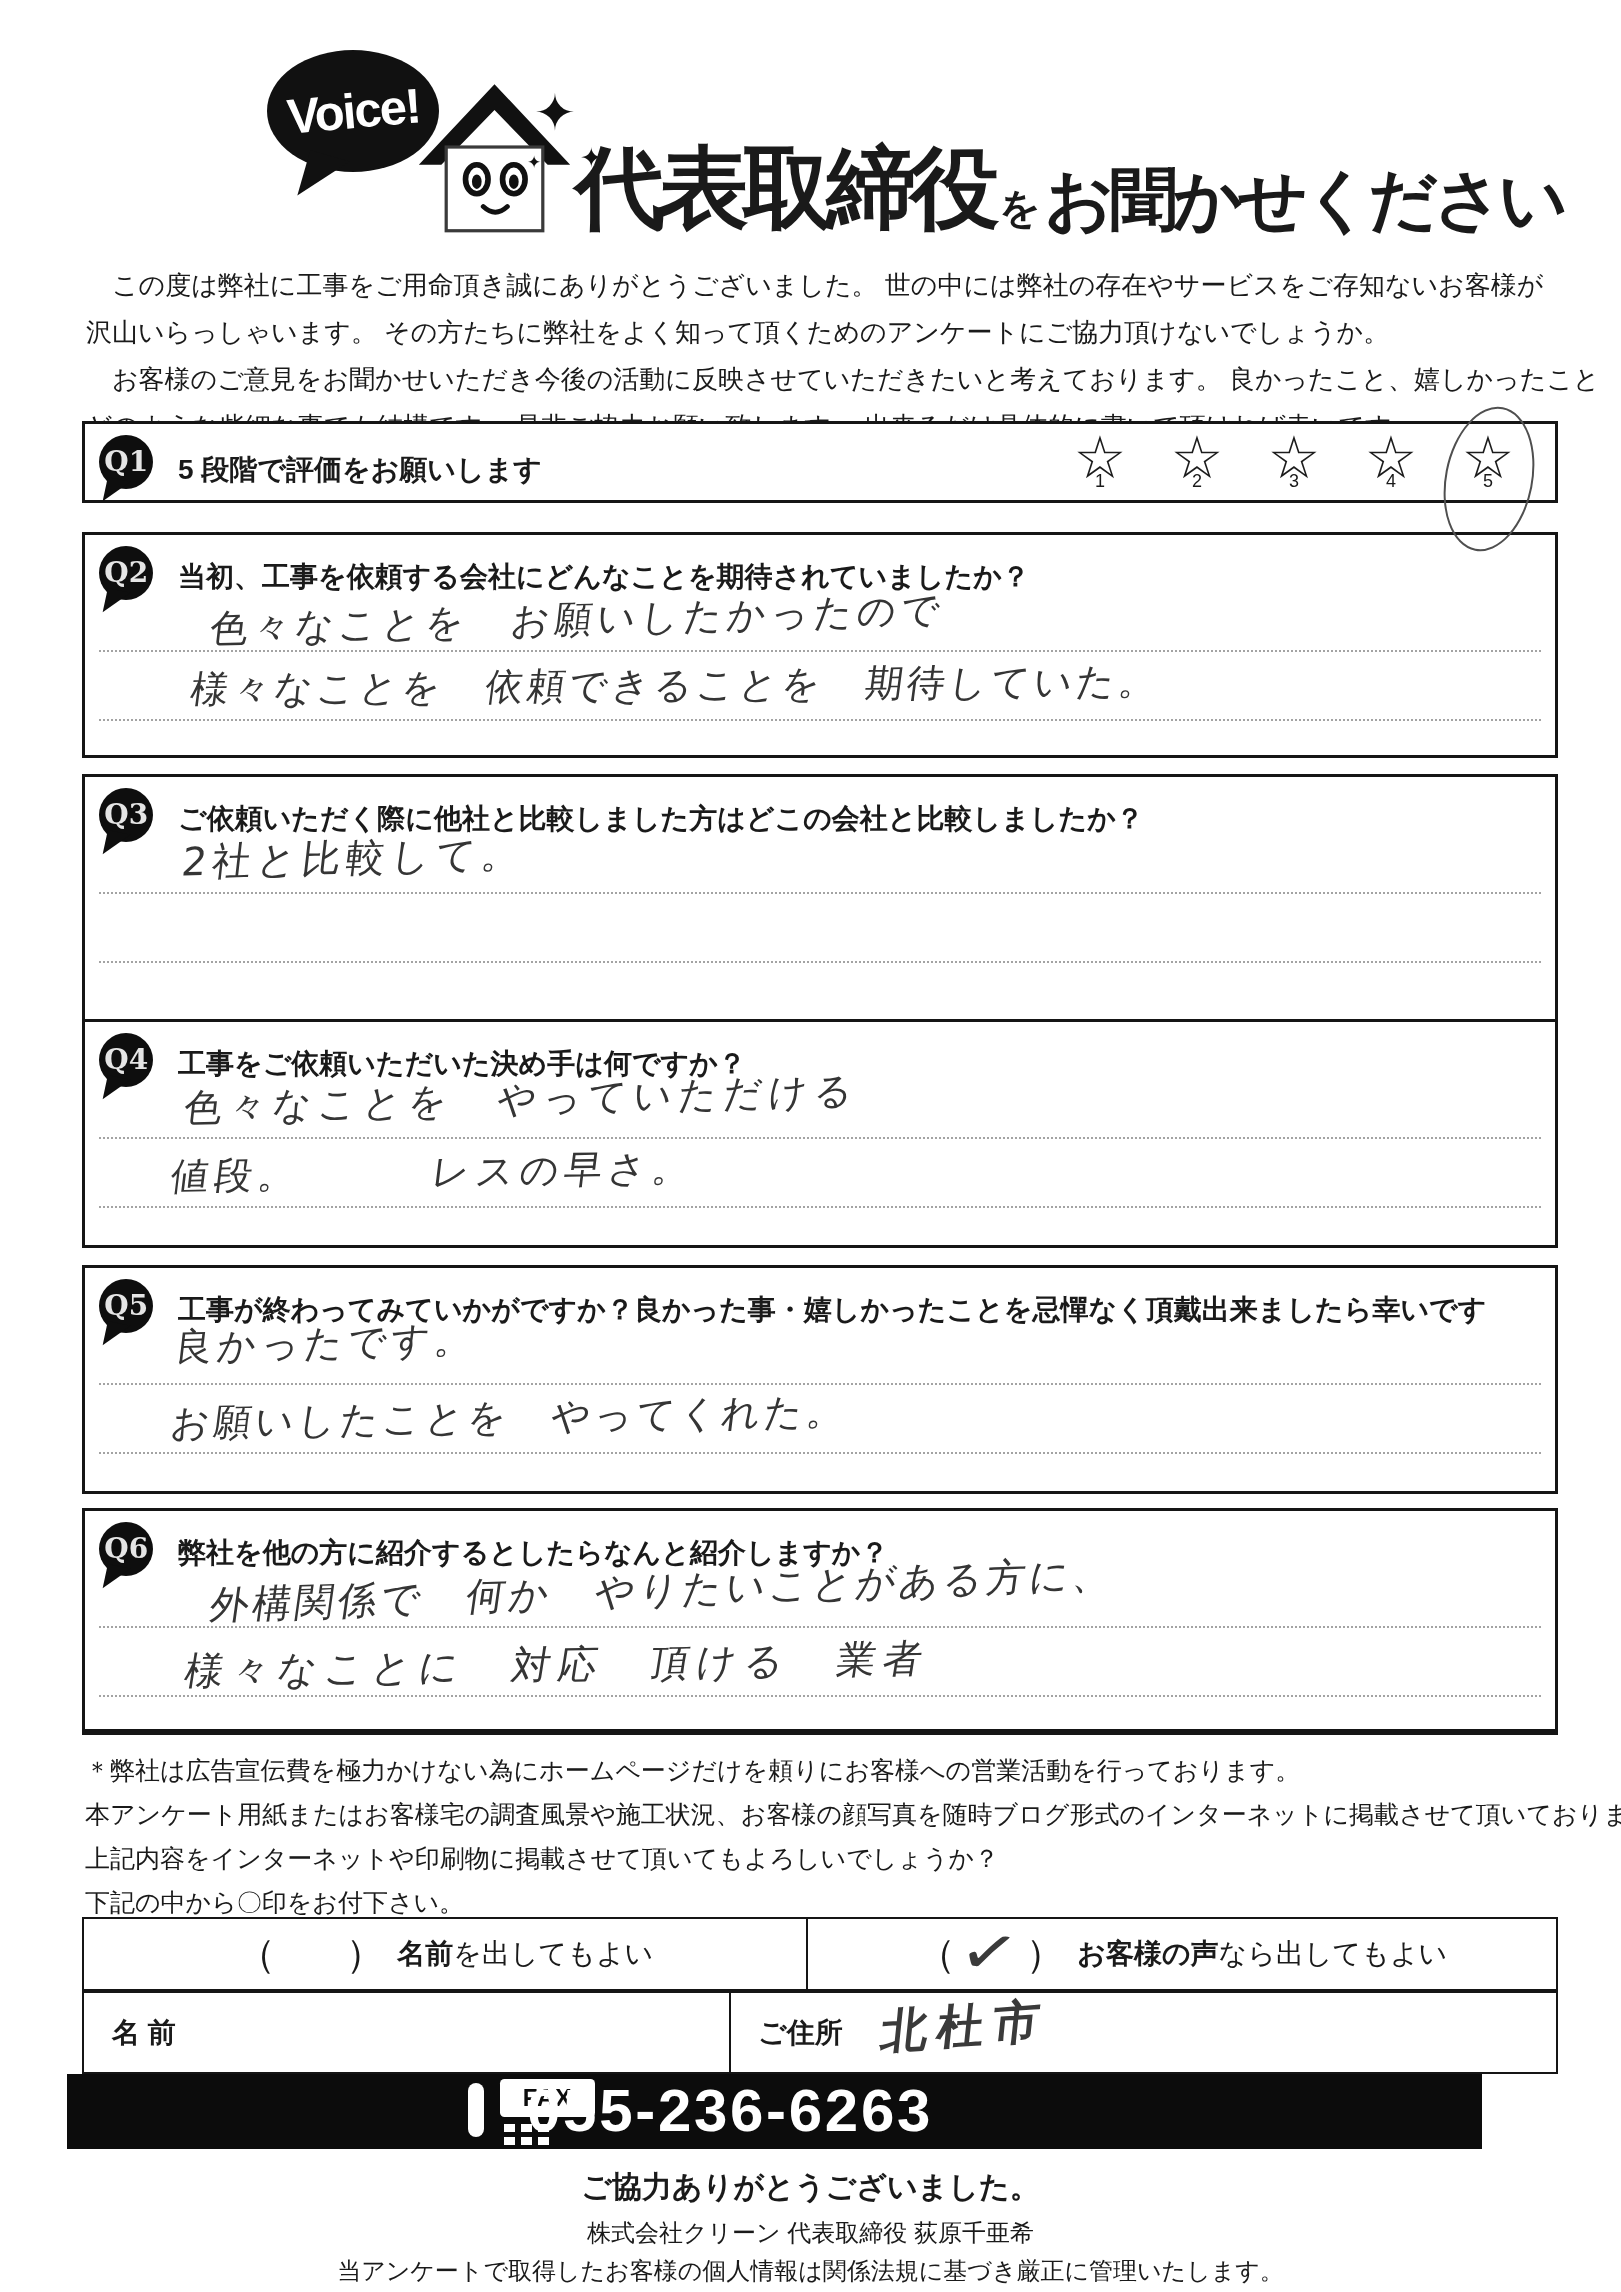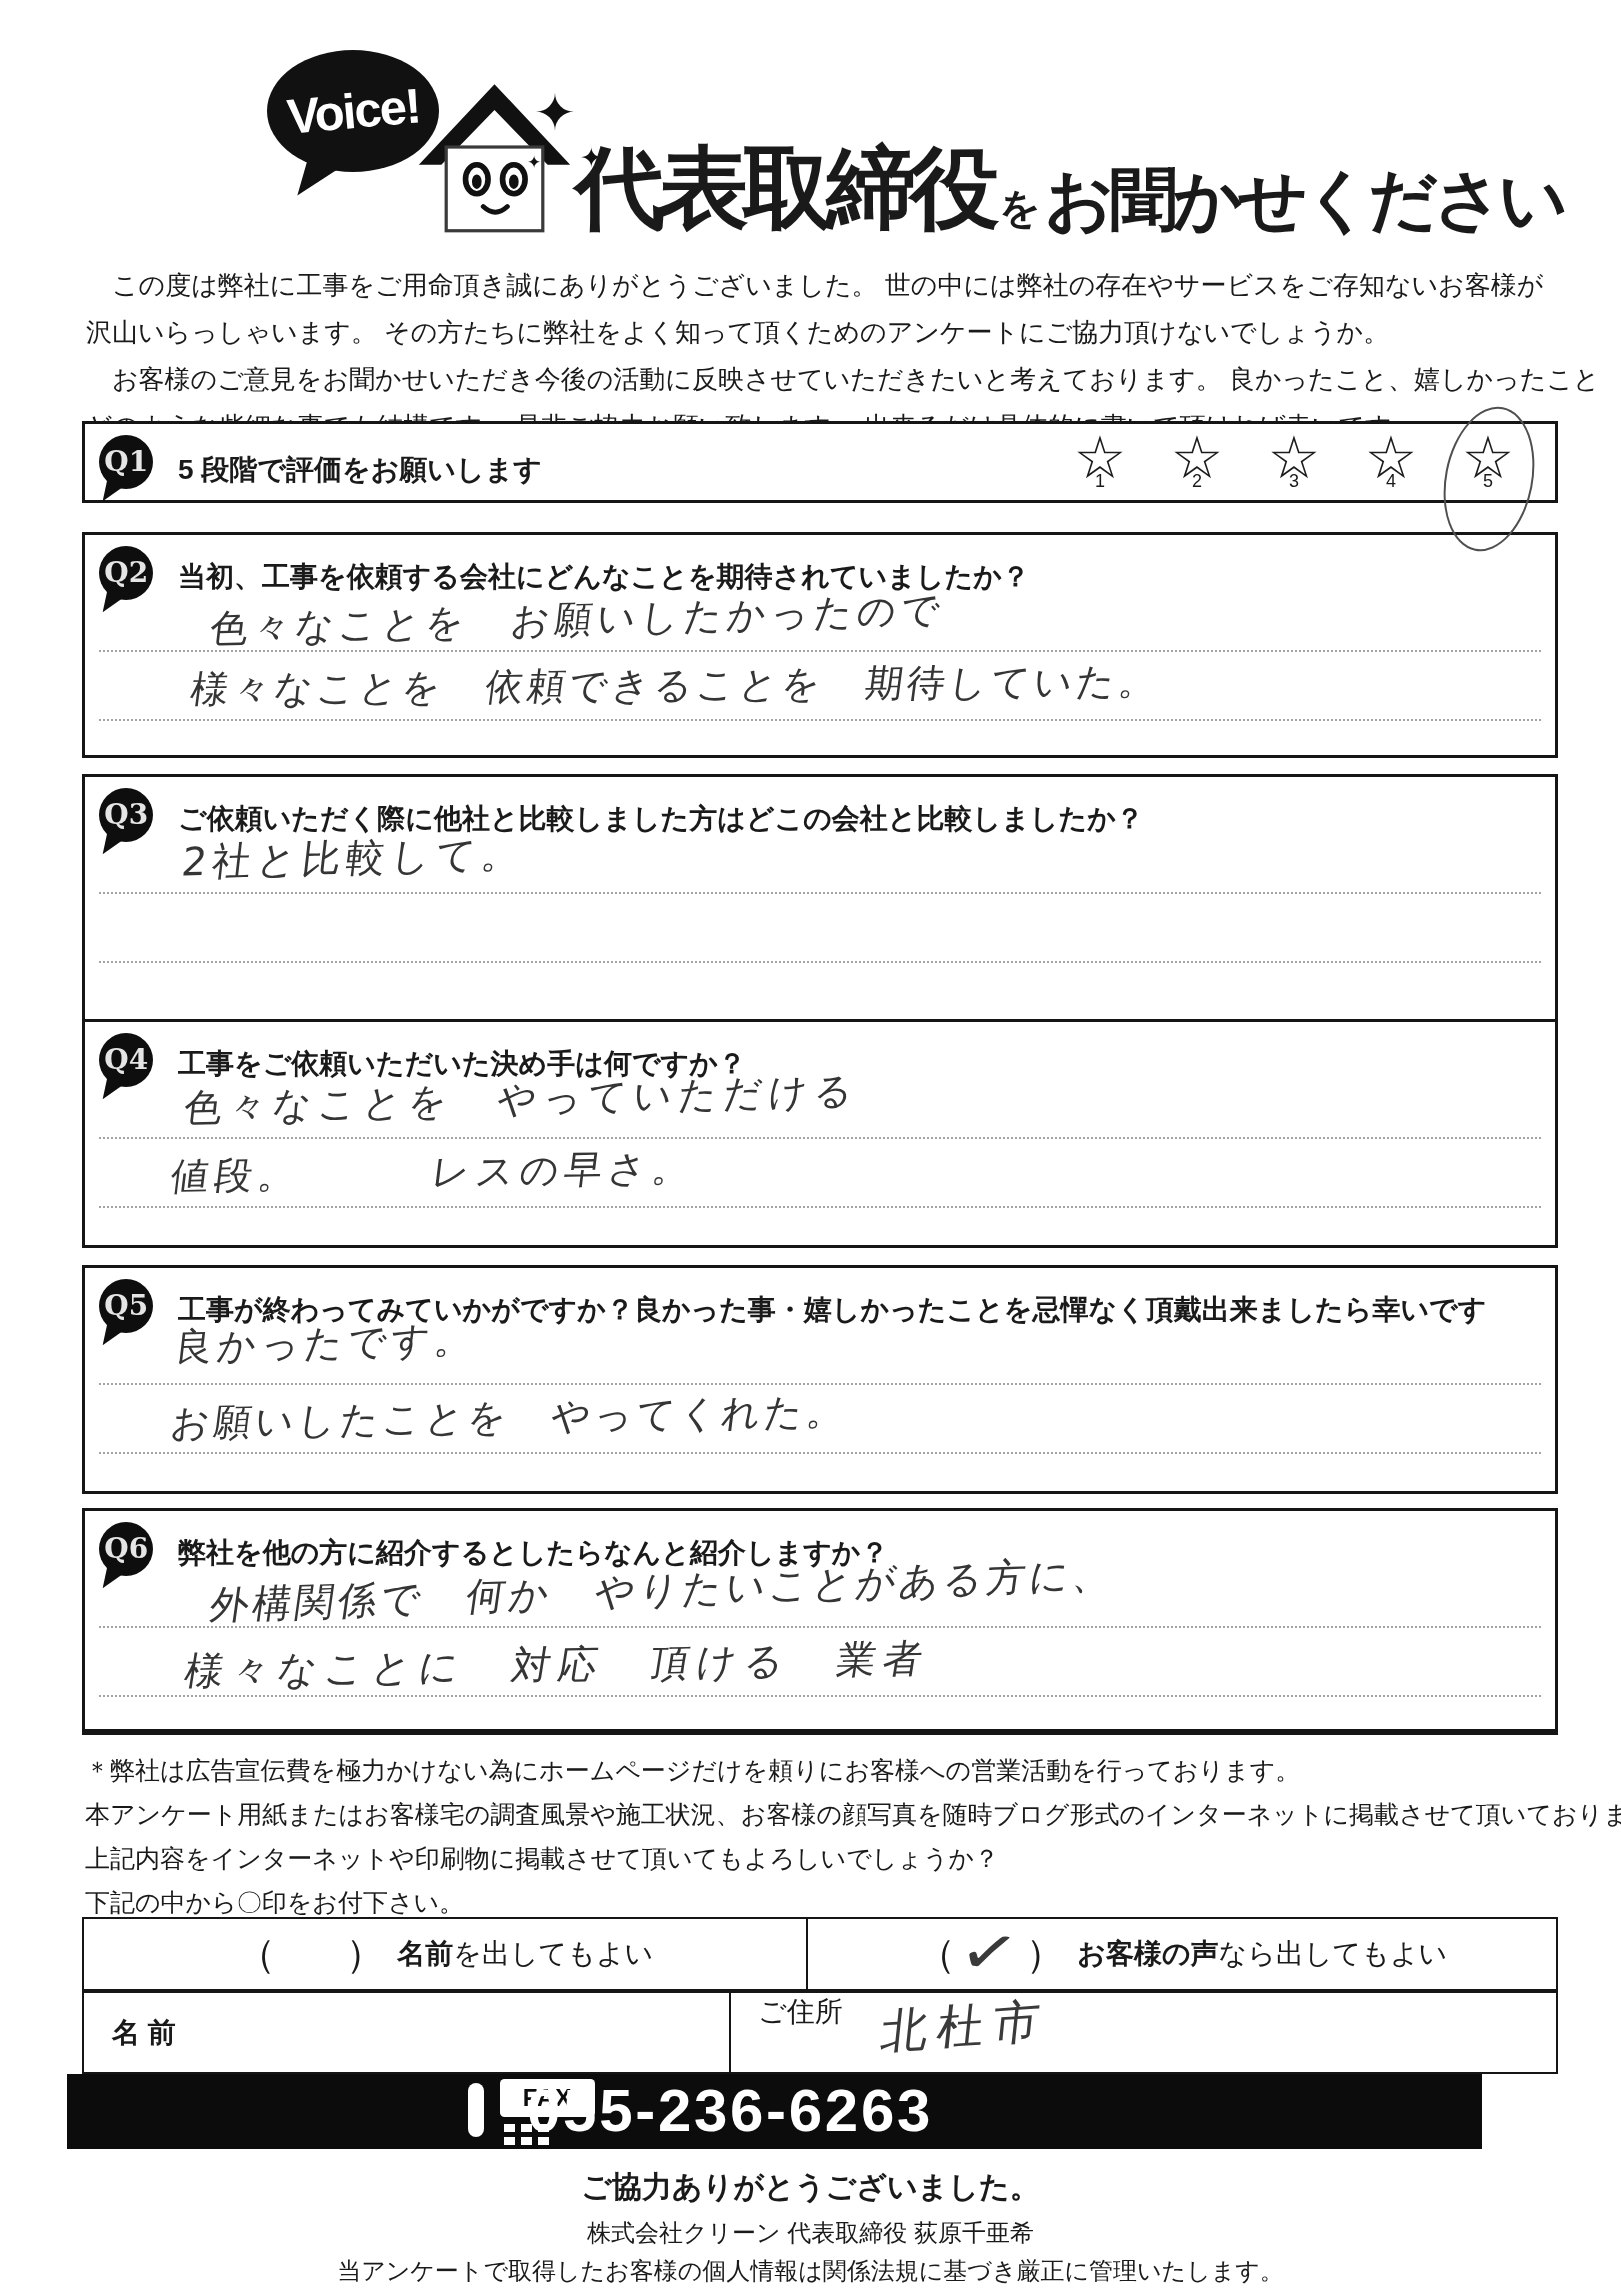--- a/index.html
+++ b/index.html
@@ -74,21 +74,21 @@
   .ccell1{width:724px;border-right:2.7px solid #151515;box-sizing:border-box;}
   .ccell2{flex:1;position:relative;}
   .paren{font-size:39px;font-weight:400;}
   .paren-gap{display:inline-block;width:70px;position:relative;height:54px;}
   .opt-bold{font-weight:800;margin-left:12.5px;}
   .hwcheck{position:absolute;left:7.2px;top:-10.7px;font-size:63px;color:#3a3a3a;
            font-family:"DejaVu Sans",sans-serif;transform:rotate(8deg) scaleX(1.15);}
   .crow2{display:flex;height:79px;}
   .c2a{width:647px;border-right:2.7px solid #151515;box-sizing:border-box;display:flex;align-items:center;
        padding-left:28px;font-size:28px;font-weight:700;}
-  .c2b{flex:1;position:relative;display:flex;padding-left:27px;font-size:28px;font-weight:400;}
+  .c2b{flex:1;position:relative;display:flex;align-items:center;padding-left:27px;font-size:28px;font-weight:700;}
   .hw-address{position:absolute;left:150px;top:1.8px;font-size:47px;color:#3a3a3a;
        font-family:"DejaVu Sans",sans-serif;transform:rotate(-4deg) skewX(-10deg);letter-spacing:9px;}
 
   
   .faxbar{position:absolute;left:67px;top:2074px;width:1415px;height:75px;background:#0c0c0c;}
   .faxicon{position:absolute;left:401px;top:5.4px;width:170px;height:64px;}
   .fax-handset{position:absolute;left:0;top:3.6px;width:16px;height:54px;background:#fff;border-radius:8px;}
   .fax-label{position:absolute;left:32px;top:0;width:95px;height:38px;background:#fff;border-radius:4.5px;
              display:flex;align-items:center;justify-content:center;color:#0c0c0c;font-size:24px;font-weight:800;letter-spacing:0.9px;}
   .fax-dots{position:absolute;left:36px;top:45px;display:grid;grid-template-columns:repeat(3,10.7px);grid-gap:4.5px 6.3px;}

